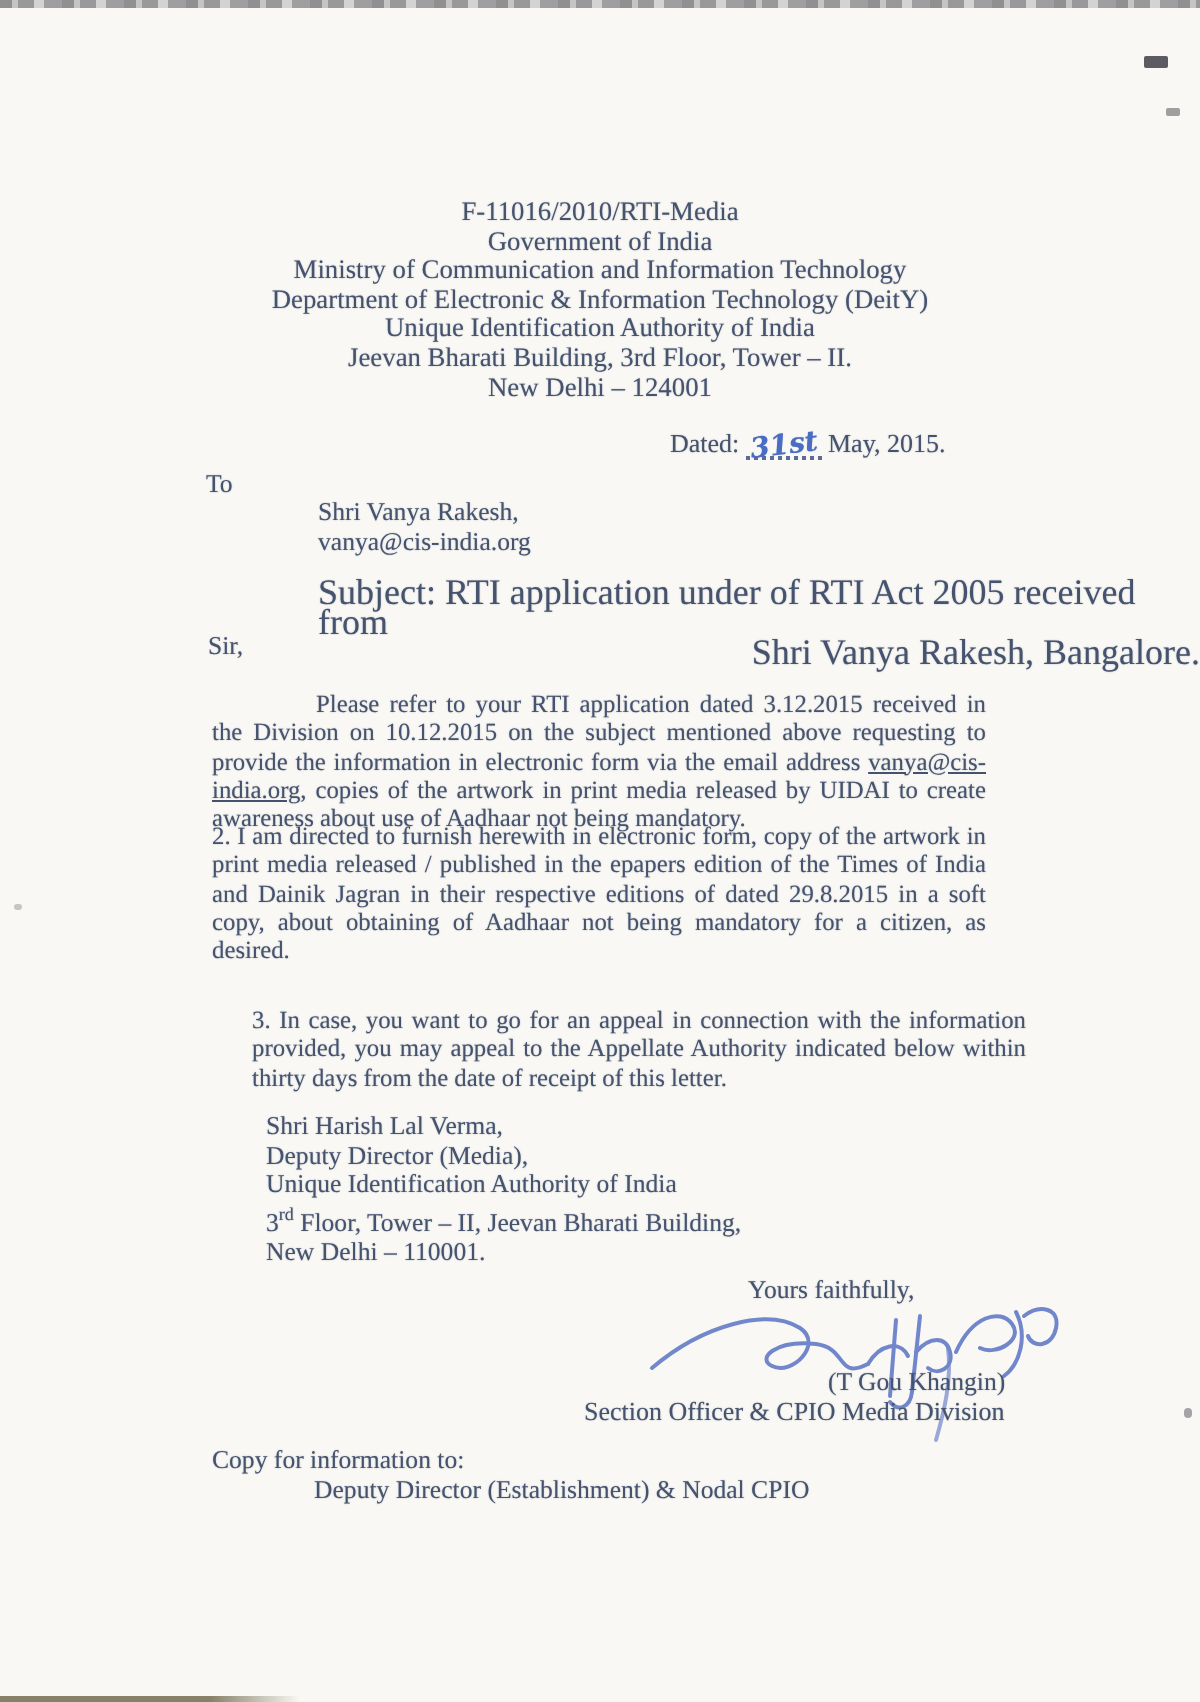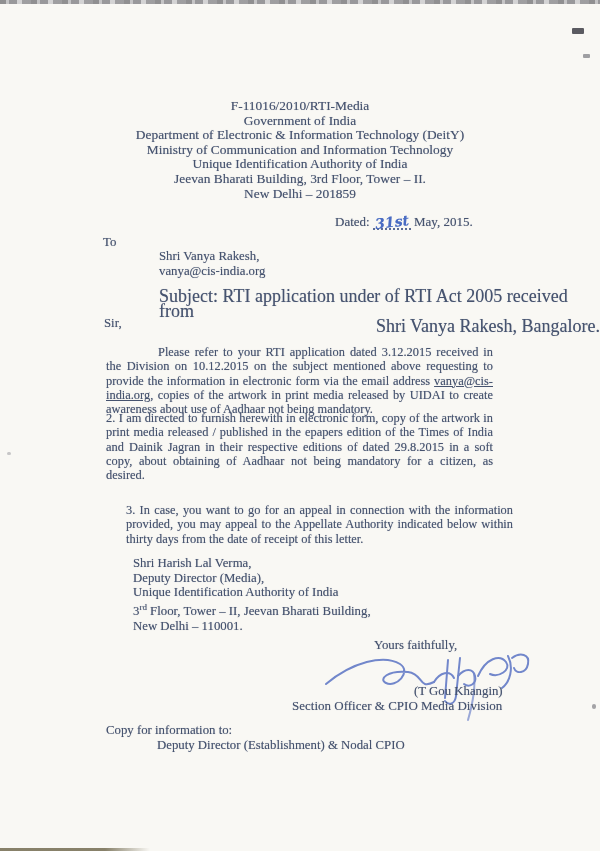--- a/index.html
+++ b/index.html
@@ -65,25 +65,25 @@
   <div class="abs mark-a"></div>
   <div class="abs mark-b"></div>
   <div class="abs mark-c"></div>
   <div class="abs mark-d"></div>
   <div class="abs edge-bottom"></div>
 
 
   <div class="abs letterhead ink">
     <div>F-11016/2010/RTI-Media</div>
     <div>Government of India</div>
+    <div>Ministry of Communication and Information Technology</div>
     <div>Department of Electronic &amp; Information Technology (DeitY)</div>
-    <div>Ministry of Communication and Information Technology</div>
     <div>Unique Identification Authority of India</div>
     <div>Jeevan Bharati Building, 3rd Floor, Tower – II.</div>
-    <div>New Delhi – 201859</div>
+    <div>New Delhi – 124001</div>
   </div>
 
   <div class="abs dateline ink">
     <span>Dated:</span>
     <span class="dot-line"><span class="hand-day">31st</span></span>
     <span>May, 2015.</span>
   </div>
 
   <div class="abs to-label ink">To</div>
   <div class="abs rcpt ink">

